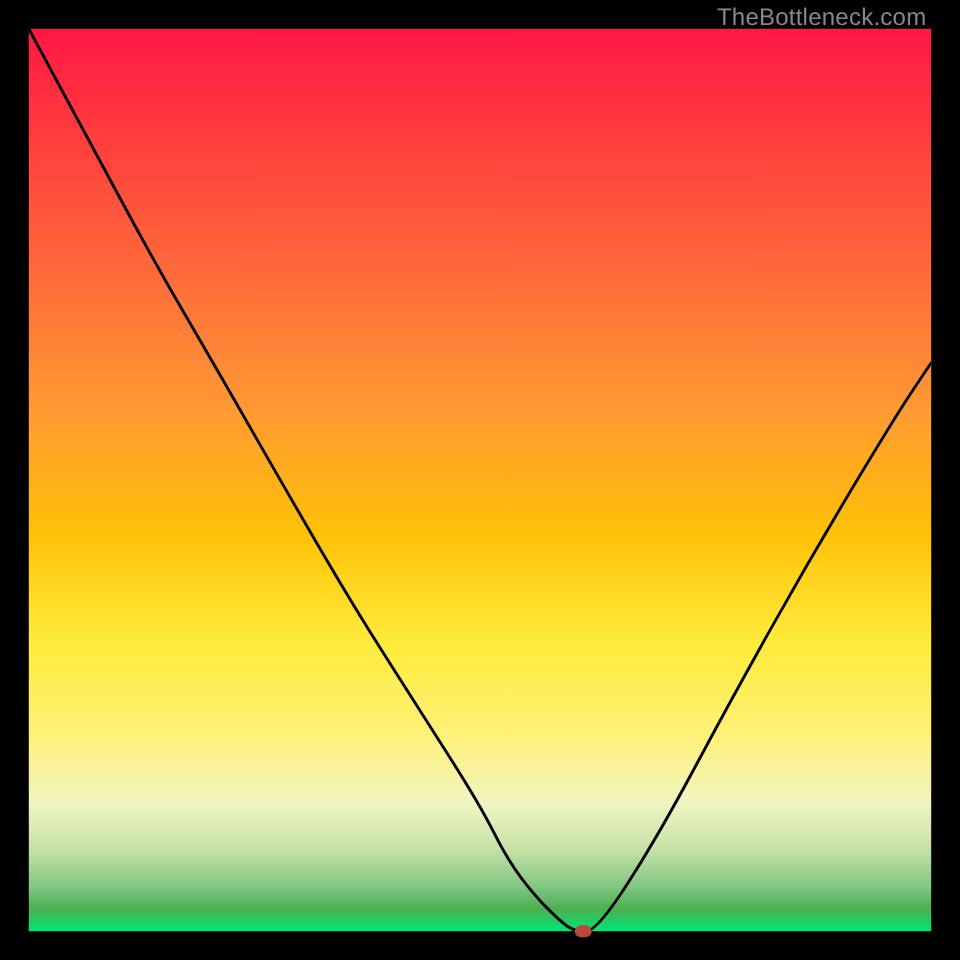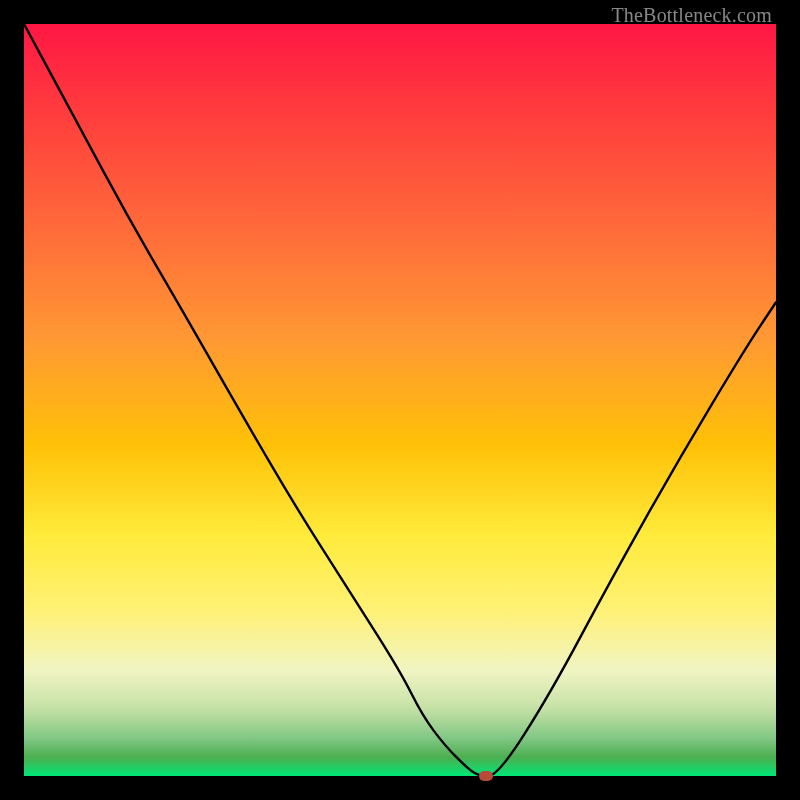--- a/index.html
+++ b/index.html
@@ -40,21 +40,20 @@
   }
   .attribution {
     position: absolute;
     top: 4px;
     right: 28px;
     color: #888;
     font-size: 20px;
     font-weight: 500;
     letter-spacing: 0.2px;
     z-index: 10;
-    font-family: Liberation Serif, serif;
   }
   svg.curve {
     position: absolute;
     left: 0;
     top: 0;
     width: 100%;
     height: 100%;
     pointer-events: none;
   }
   .minimum-marker {

